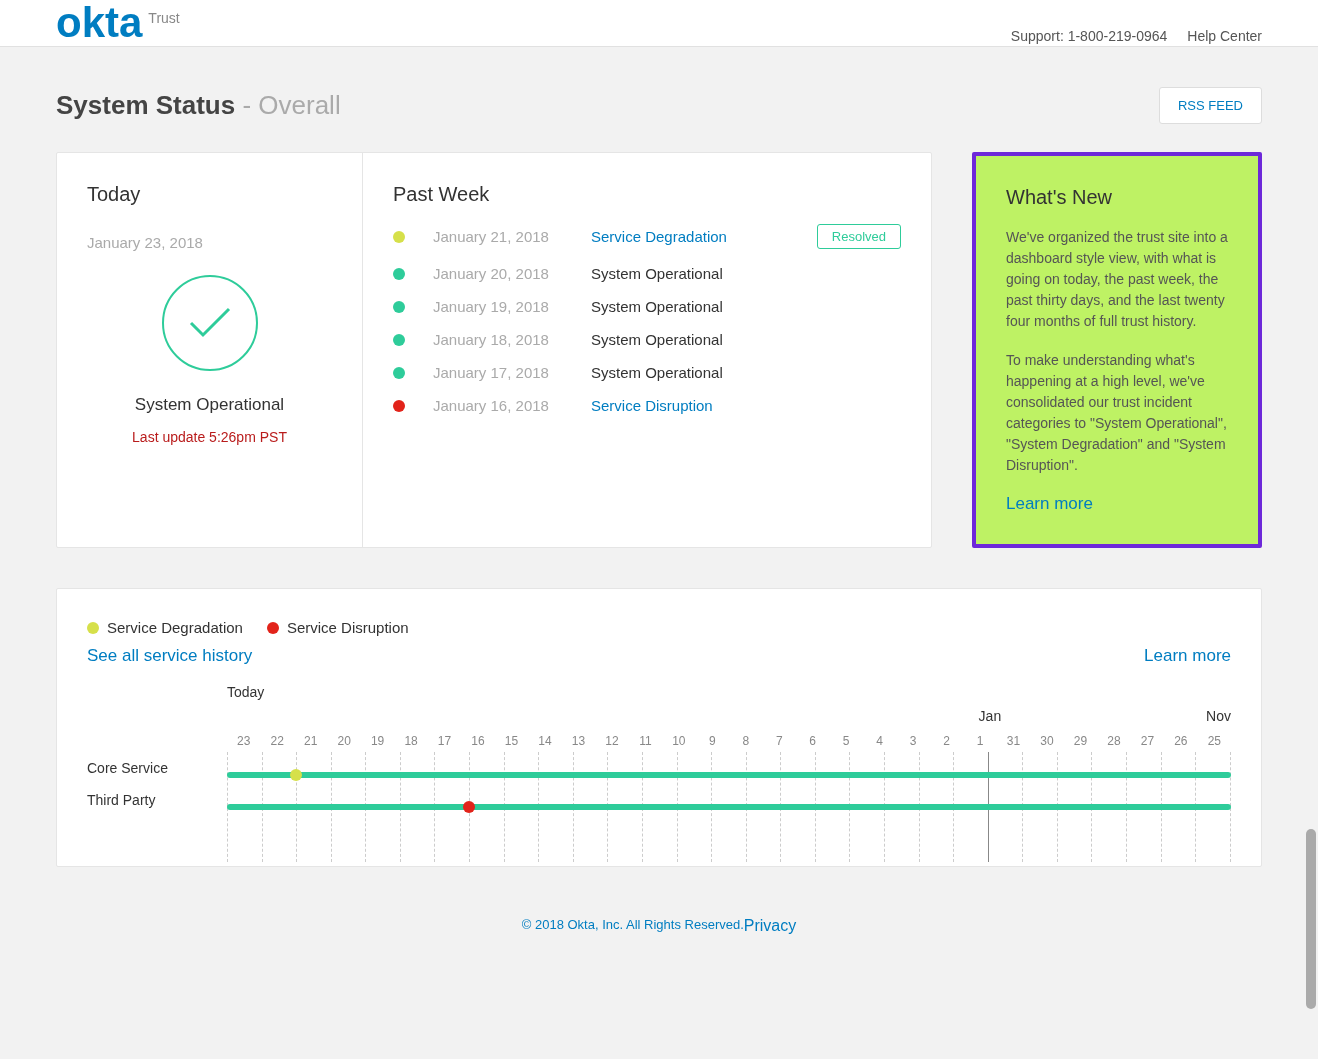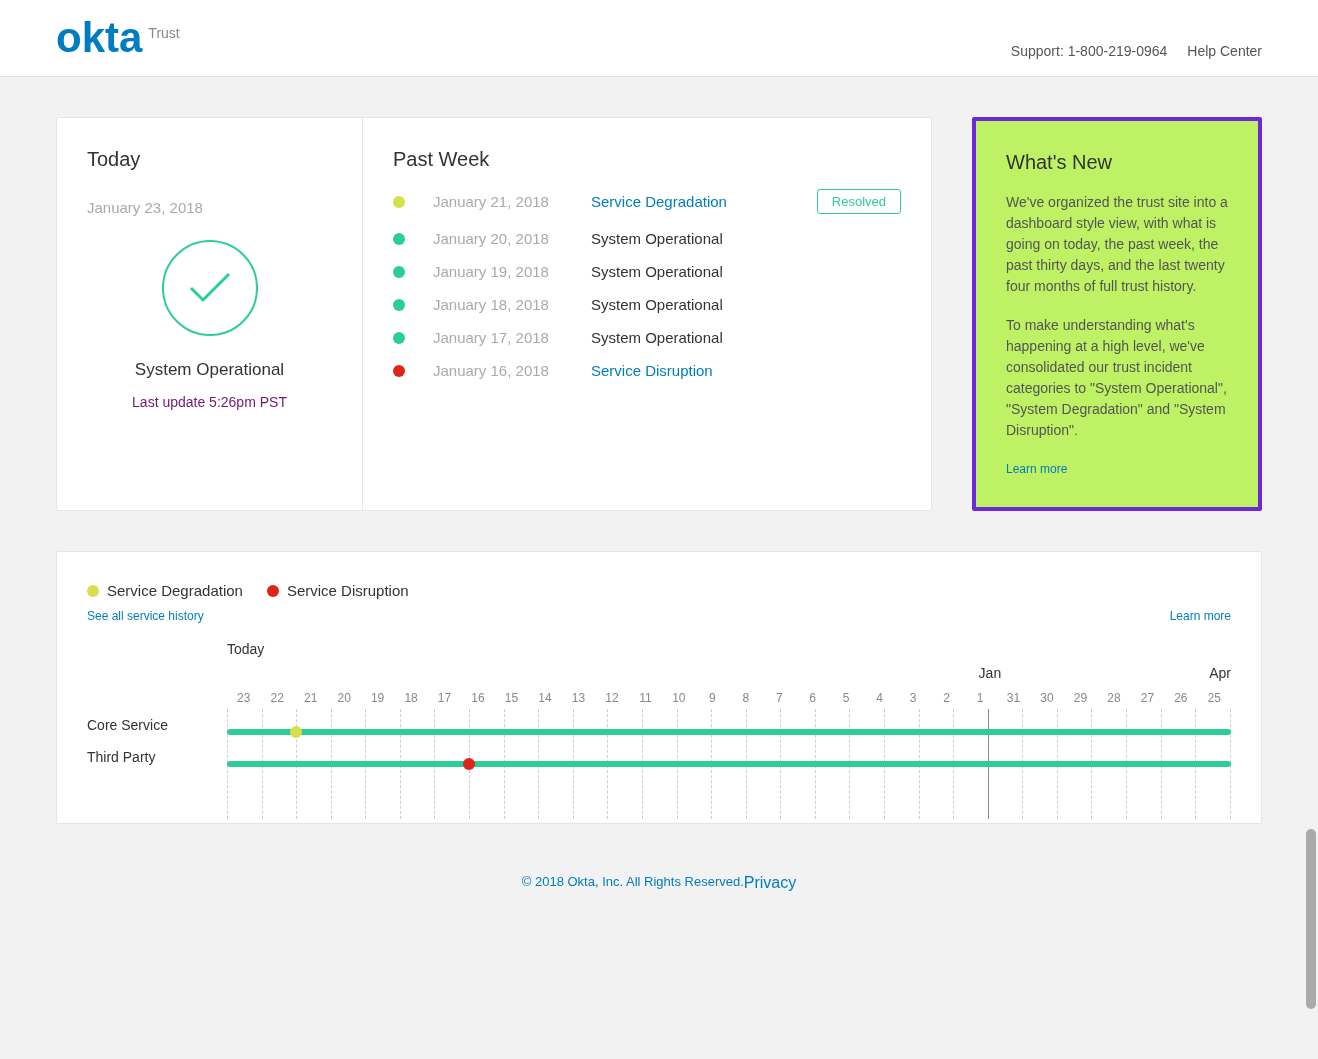--- a/index.html
+++ b/index.html
@@ -1,51 +1,51 @@
 <!DOCTYPE html>
 <html><head>
 <meta charset="utf-8">
 <style>
 * { box-sizing: border-box; margin: 0; padding: 0; }
 body { font-family: -apple-system, BlinkMacSystemFont, "Segoe UI", Helvetica, Arial, sans-serif; background: #f2f2f2; color: #333; }
-.header { background: #fff; border-bottom: 1px solid #e1e1e1; padding: 17px 56px; display: flex; align-items: flex-end; justify-content: space-between; }
+.header { background: #fff; border-bottom: 1px solid #e1e1e1; padding: 2px 56px; display: flex; align-items: flex-end; justify-content: space-between; }
 .logo-wrap { display: flex; align-items: flex-end; gap: 6px; }
 .logo-text { font-size: 42px; font-weight: 700; color: #007dc1; letter-spacing: 0px; line-height: 1; }
 .logo-sub { font-size: 14px; color: #888; position: relative; bottom: 18px; }
 .header-links { display: flex; gap: 20px; align-items: center; font-size: 14px; color: #555; }
 .header-links a { color: #555; text-decoration: none; }
 .main { padding: 40px 56px 20px 56px; }
 .title-row { display: flex; justify-content: space-between; align-items: center; margin-bottom: 28px; }
 .page-title { font-size: 26px; font-weight: 600; color: #444; }
 .page-title .sub { color: #aaa; font-weight: 400; }
 .rss-btn { background: #fff; border: 1px solid #ddd; border-radius: 3px; padding: 10px 18px; color: #007dc1; font-size: 13px; font-weight: 500; cursor: pointer; }
 .grid { display: grid; grid-template-columns: 1fr 290px; gap: 40px; }
 .card-row { display: flex; background: #fff; border: 1px solid #e5e5e5; border-radius: 2px; }
 .today { width: 306px; border-right: 1px solid #e5e5e5; padding: 30px; text-align: center; }
 .card-h { font-size: 20px; color: #333; font-weight: 500; text-align: left; margin-bottom: 18px; }
 .today-date { color: #aaa; font-size: 15px; text-align: left; margin-bottom: 24px; margin-top: 28px; }
 .check-circle { width: 96px; height: 96px; border: 2px solid #2ecc9a; border-radius: 50%; margin: 0 auto 24px auto; display: flex; align-items: center; justify-content: center; }
 .check-circle svg { width: 46px; height: 36px; }
 .status-label { font-size: 17px; color: #333; margin-bottom: 14px; }
-.last-update { font-size: 14px; color: #701a75; }
+.last-update { font-size: 14px; color: #b91c1c; }
 .past { flex: 1; padding: 30px; }
 .day-row { display: flex; align-items: center; gap: 28px; margin-bottom: 16px; font-size: 15px; }
 .dot { width: 12px; height: 12px; border-radius: 50%; flex-shrink: 0; }
 .dot-orange { background: #f5a623; }
 .dot-yellow { background: #d6e04a; }
 .dot-green { background: #2ecc9a; }
 .dot-red { background: #e2231a; }
 .day-date { color: #aaa; width: 130px; }
 .day-status { flex: 1; }
 .link { color: #007dc1; text-decoration: none; }
 .day-status-plain { color: #333; }
 .badge { border: 1px solid #2ecc9a; color: #2ecc9a; font-size: 13px; padding: 4px 14px; border-radius: 3px; }
 .whatsnew { background: #bef264; border: 4px solid #6d28d9; border-radius: 2px; padding: 30px; }
 .whatsnew p { font-size: 14px; color: #555; line-height: 1.5; margin-bottom: 18px; }
-.learn { color: #007dc1; text-decoration: none; font-size: 12px; }
+.learn { color: #007dc1; text-decoration: none; font-size: 17px; }
 .features { background: #fff; border: 1px solid #e5e5e5; border-radius: 2px; margin-top: 40px; padding: 30px; }
 .features-head { display: flex; justify-content: space-between; align-items: center; }
 .features-title { font-size: 20px; font-weight: 500; color: #333; }
 .features-title .sub { color: #aaa; font-weight: 400; }
 .legend { display: flex; gap: 24px; font-size: 15px; color: #333; align-items: center; }
 .legend-item { display: flex; align-items: center; gap: 8px; }
 .sub-row { display: flex; justify-content: space-between; margin-top: 10px; }
 .chart { margin-top: 18px; position: relative; }
 .chart-inner { display: flex; }
 .row-labels { width: 140px; font-size: 14px; color: #333; padding-top: 76px; }
@@ -78,20 +78,27 @@
     <span class="logo-text">okta</span>
     <span class="logo-sub">Trust</span>
   </div>
   <div class="header-links">
     <span>Support: 1-800-219-0964</span>
     <a href="#">Help Center</a>
   </div>
 </div>
 
 <div class="main">
+  <div class="title-row">
+    <h1 class="page-title">
+      <span>System Status</span>
+      <span class="sub">- Overall</span>
+    </h1>
+    <button class="rss-btn">RSS FEED</button>
+  </div>
 
   <div class="grid">
     <div class="card-row">
       <div class="today">
         <h2 class="card-h">Today</h2>
         <div class="today-date">January 23, 2018</div>
         <div class="check-circle">
           <svg viewBox="0 0 46 36">
               <path d="M4 18 L16 30 L42 4" stroke="#2ecc9a" stroke-width="3" fill="none"></path>
             </svg>
@@ -166,21 +173,21 @@
     <div class="chart">
       <div class="chart-inner">
         <div class="row-labels">
           <div>Core Service</div>
           <div>Third Party</div>
         </div>
         <div class="plot">
           <div class="today-label">Today</div>
           <div class="month-labels">
             <span class="month-jan" id="month-jan" style="left: 74.8621%;">Jan</span>
-            <span class="month-dec" id="month-dec" style="right: 0px;">Apr</span>
+            <span class="month-dec" id="month-dec" style="right: 0px;">Nov</span>
           </div>
           <div class="ticks" id="ticks">
               <span class="tick">23</span>
               <span class="tick">22</span>
               <span class="tick">21</span>
               <span class="tick">20</span>
               <span class="tick">19</span>
               <span class="tick">18</span>
               <span class="tick">17</span>
               <span class="tick">16</span>

